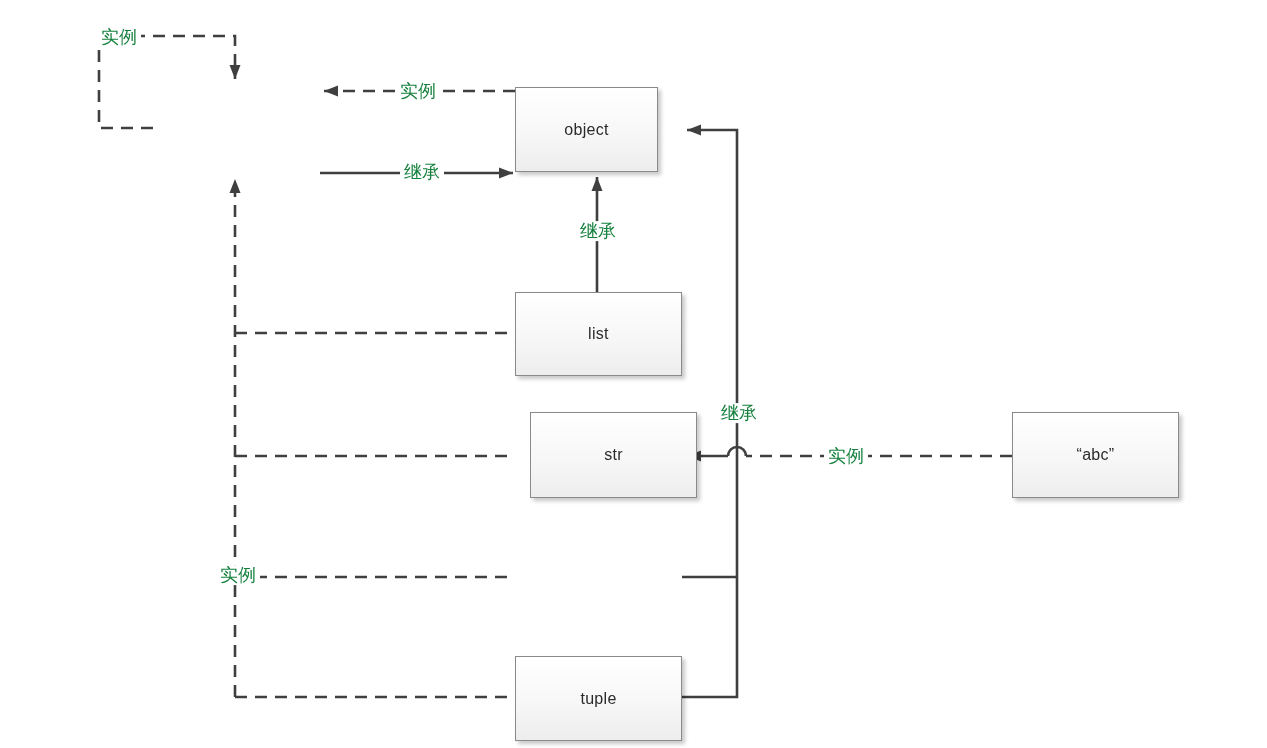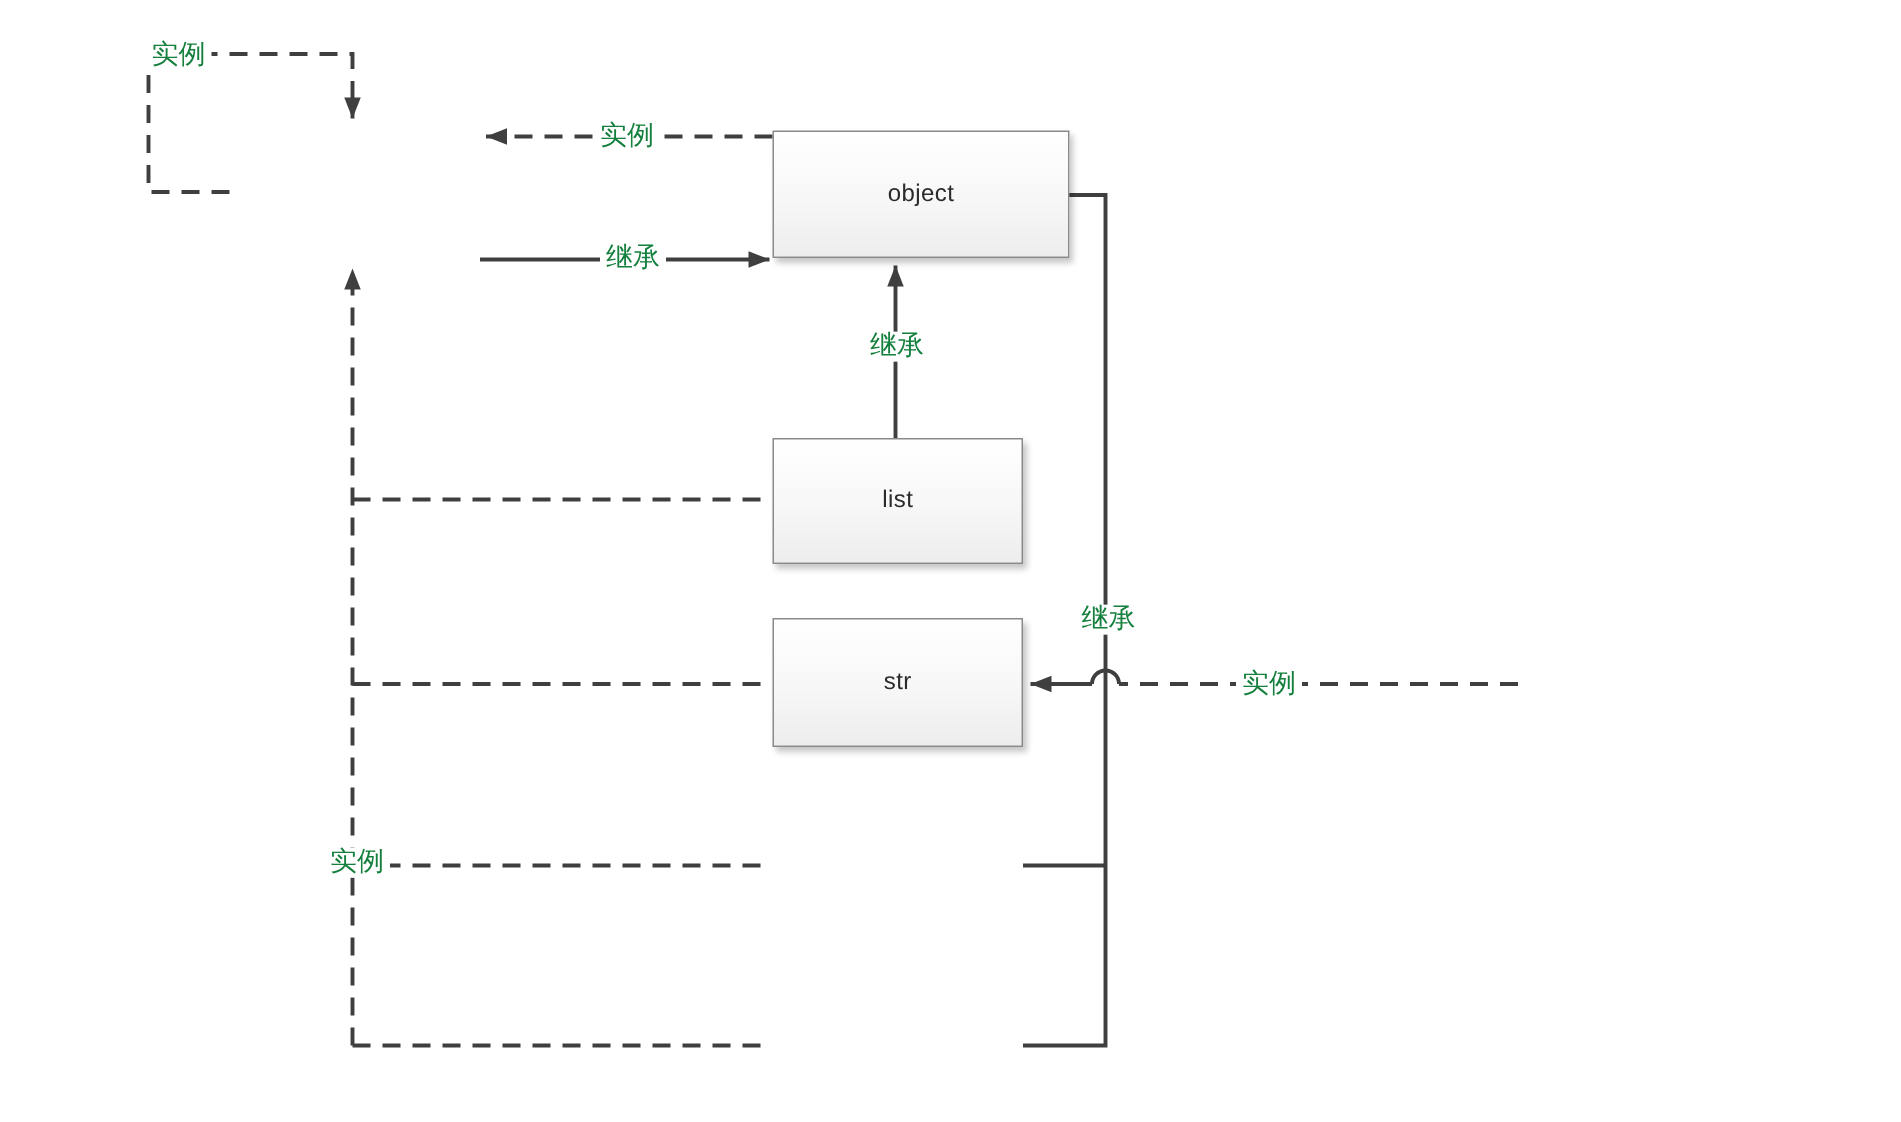--- a/index.html
+++ b/index.html
@@ -78,23 +78,25 @@
       <path d="M728,456 H687" marker-end="url(#arrow)"></path>
 
       <path stroke-dasharray="12,8" d="M235,697 V179" marker-end="url(#arrow)"></path>
       <path stroke-dasharray="12,8" d="M235,333 H515"></path>
       <path stroke-dasharray="12,8" d="M235,456 H515"></path>
       <path stroke-dasharray="12,8" d="M235,577 H515"></path>
       <path stroke-dasharray="12,8" d="M235,697 H515"></path>
     </g>
   </svg>
 
-  <div class="node" style="left:515px; top:87px;  width:198px; height:85px;">object</div>
+  <div class="node" style="left:515px; top:87px;  width:143px; height:85px;">object</div>
   <div class="node" style="left:515px; top:292px; width:167px; height:84px;">list</div>
-  <div class="node" style="left:515px; top:412px; width:167px; height:86px;">str</div>
+  <div class="node" style="left:530px; top:412px; width:167px; height:86px;">str</div>
+  <div class="node" style="left:515px; top:656px; width:167px; height:85px;">tuple</div>
+  <div class="node" style="left:1012px; top:412px; width:167px; height:86px;">“abc”</div>
 
   <div class="edge-label" style="left:119px; top:37px;">实例</div>
   <div class="edge-label" style="left:418px; top:91px;">实例</div>
   <div class="edge-label" style="left:422px; top:172px;">继承</div>
   <div class="edge-label" style="left:598px; top:231px;">继承</div>
   <div class="edge-label" style="left:739px; top:413px;">继承</div>
   <div class="edge-label" style="left:846px; top:456px;">实例</div>
   <div class="edge-label" style="left:238px; top:575px;">实例</div>
 
 </div>

